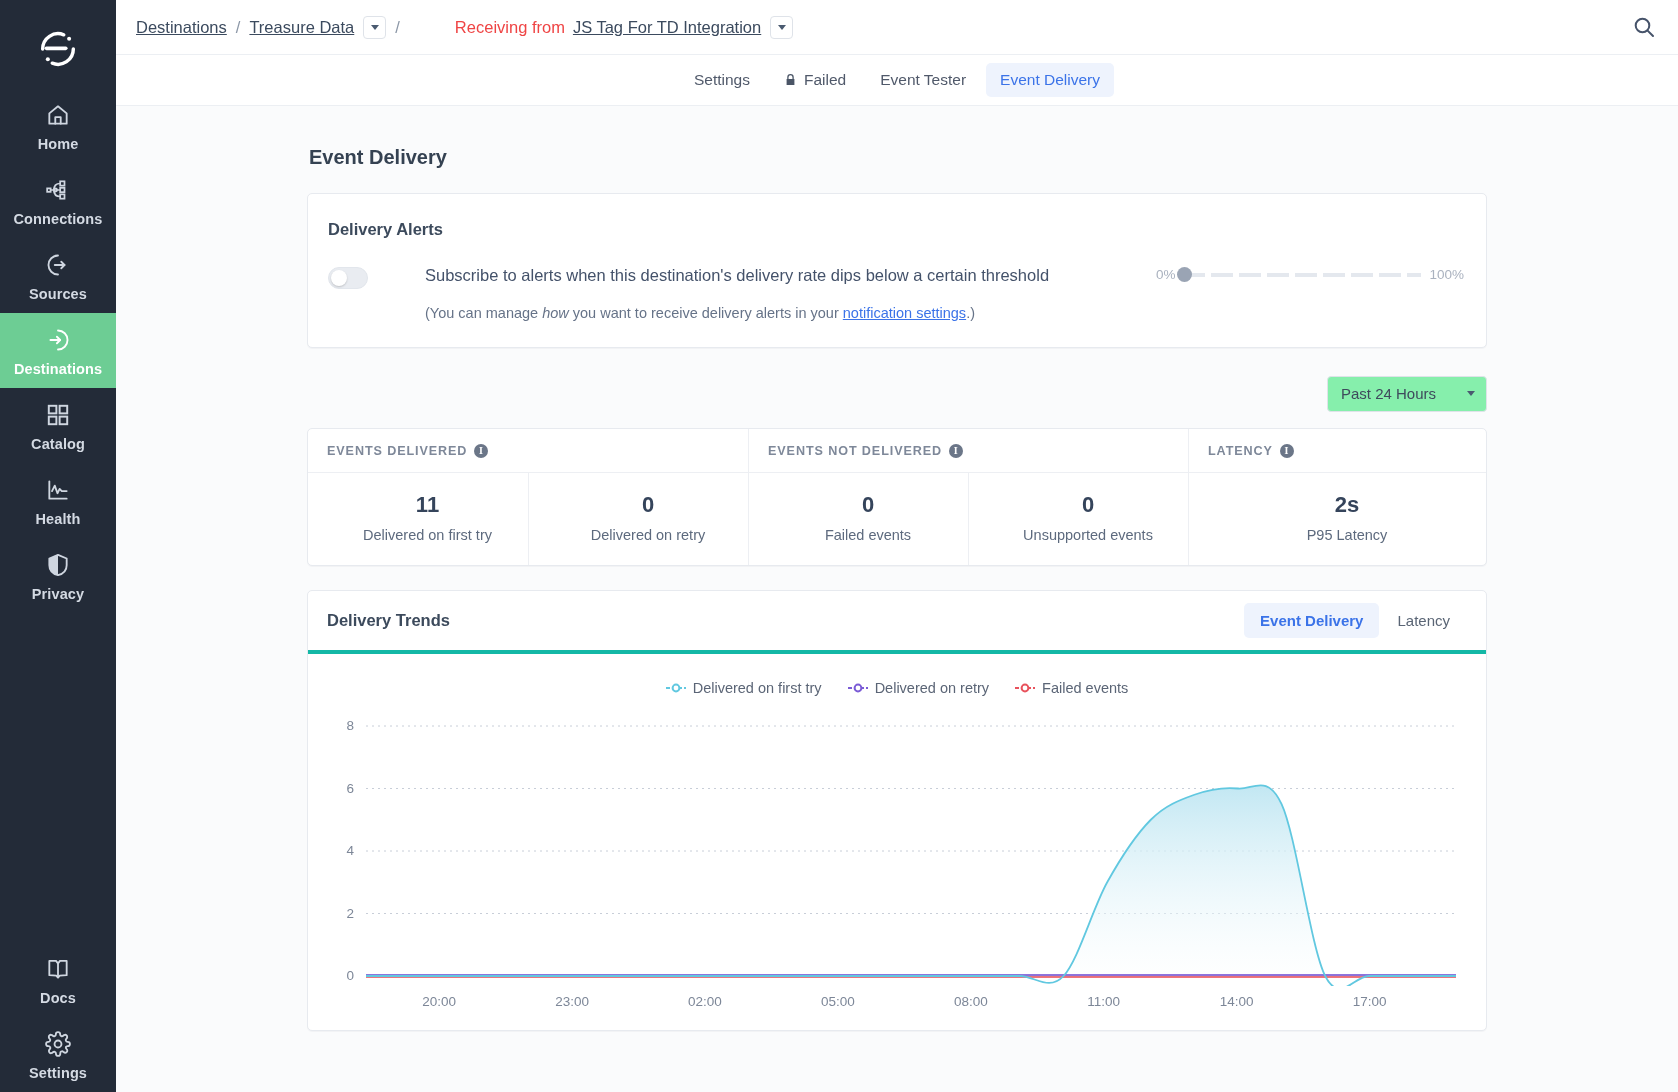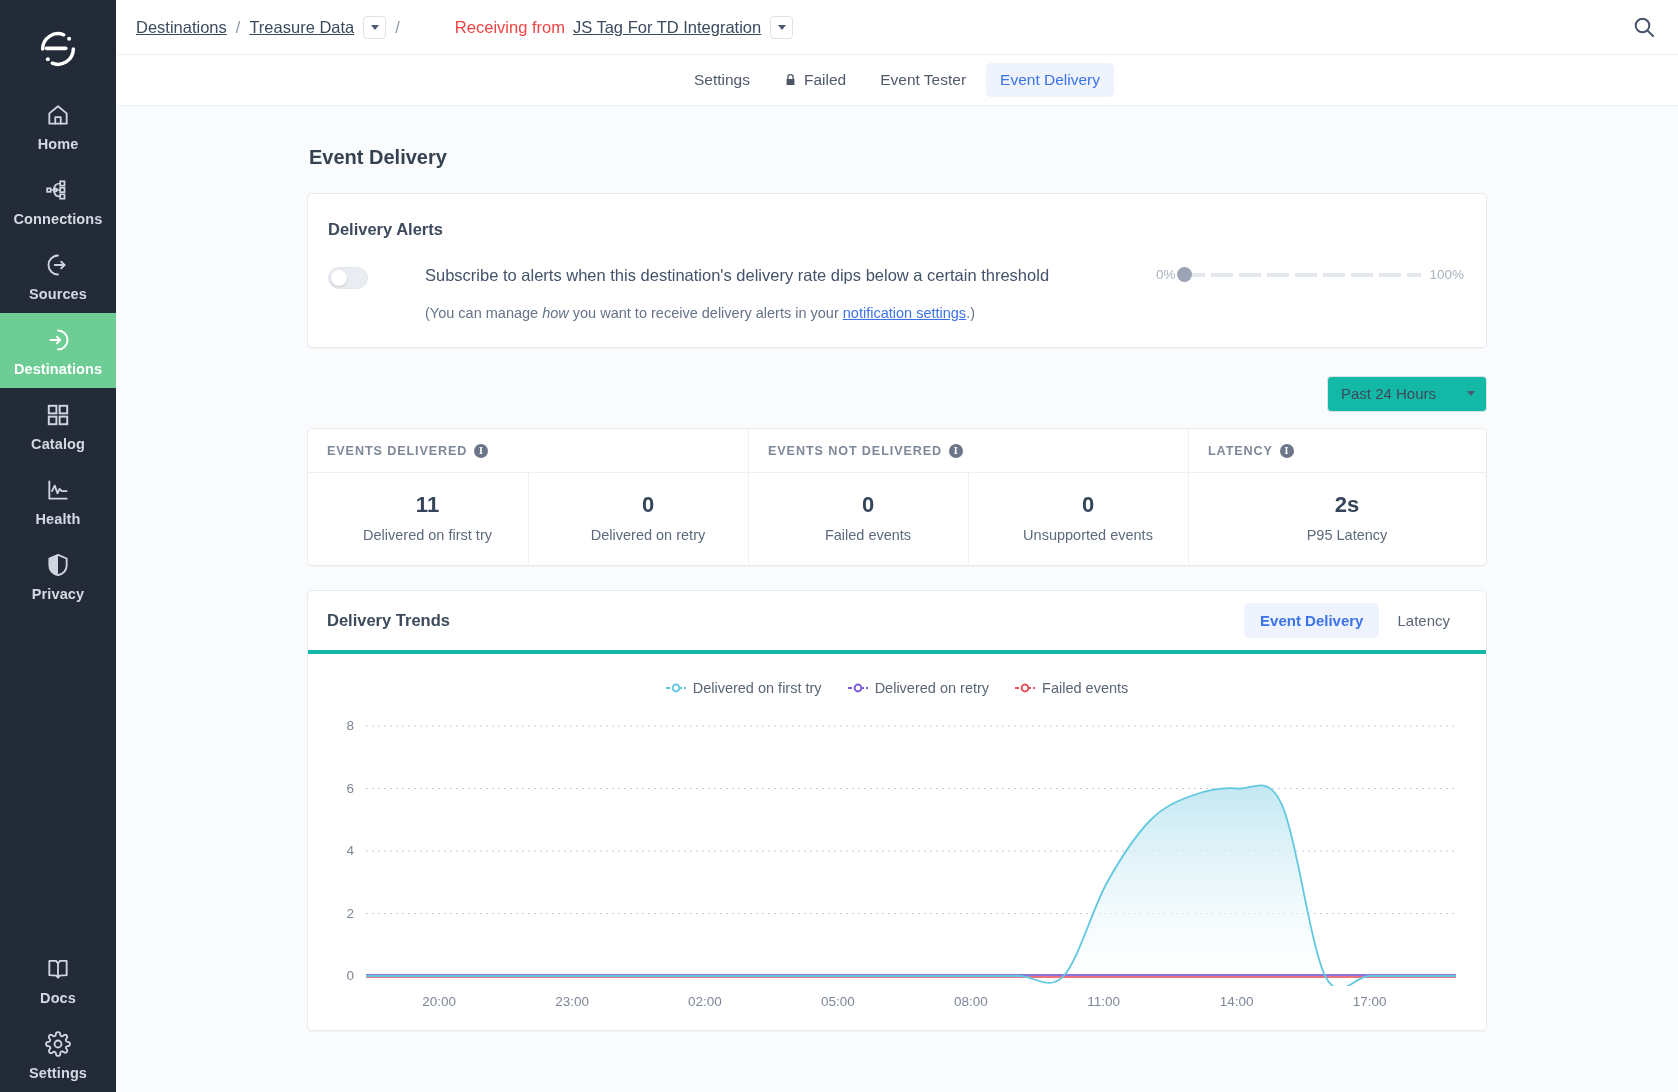--- a/index.html
+++ b/index.html
@@ -123,21 +123,21 @@
     background: repeating-linear-gradient(to right, #e4e8ee 0 22px, transparent 22px 28px);
   }
   .slider-knob {
     position: absolute; left: -6px; top: -6px; width: 15px; height: 15px;
     border-radius: 50%; background: #9aa4b4; cursor: pointer;
   }
 
   .range-row { display: flex; justify-content: flex-end; margin: 28px 0 16px 0; }
   .range-select {
     width: 160px; height: 36px; border: 1px solid #dfe3e9; border-radius: 4px;
-    background: #14b8a6; display: flex; align-items: center; justify-content: space-between;
+    background: #86efac; display: flex; align-items: center; justify-content: space-between;
     padding: 0 11px 0 13px; font-size: 15px; color: #3e4a5c; cursor: pointer;
   }
 
   
   .stats-card { display: flex; flex-direction: column; }
   .stats-head { display: flex; }
   .stats-head .h {
     padding: 15px 0 14px 19px; font-size: 12.6px; letter-spacing: .9px;
     color: #7e8899; font-weight: 700; text-transform: uppercase;
     border-bottom: 1px solid #edeff3; display: flex; align-items: center; gap: 7px;

